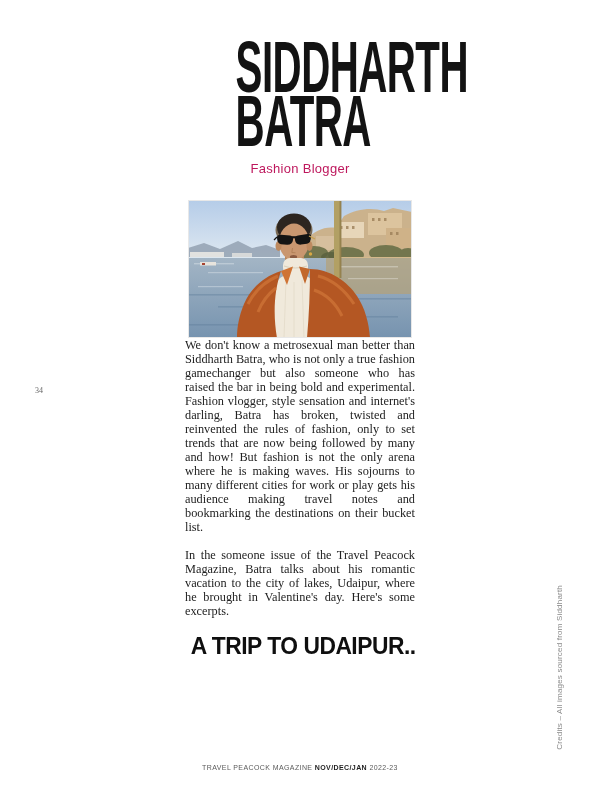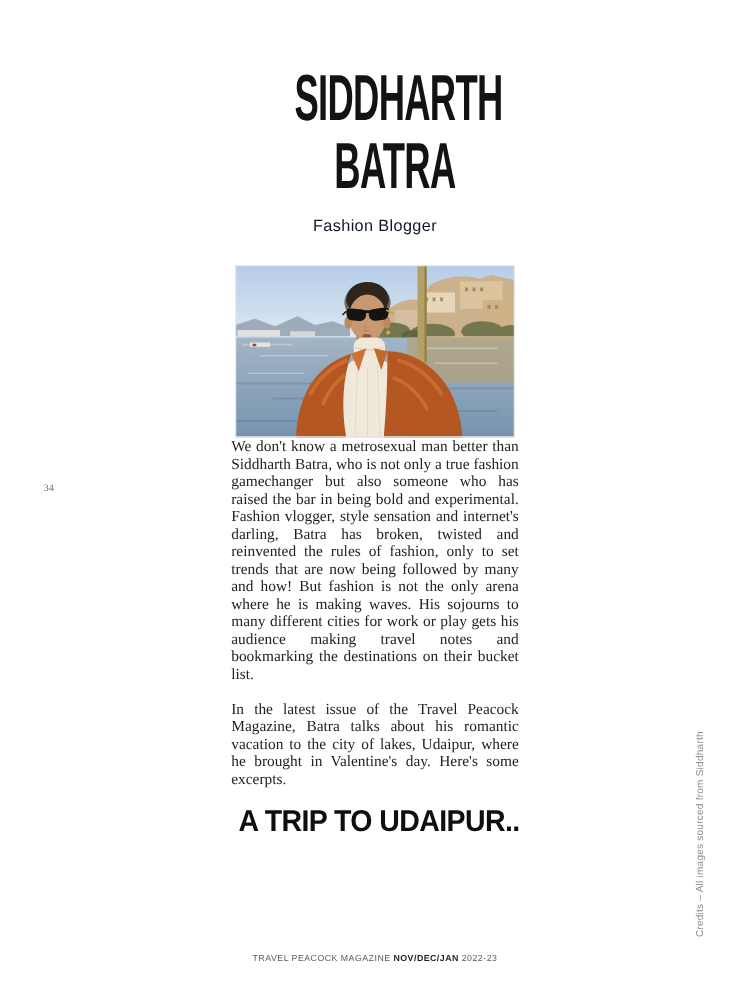--- a/index.html
+++ b/index.html
@@ -3,25 +3,25 @@
 <meta charset="utf-8">
 <style>
   html,body{margin:0;padding:0;background:#ffffff;}
   .page{position:relative;width:600px;height:800px;background:#ffffff;overflow:hidden;
         font-family:"Liberation Sans",sans-serif;}
 
   .page-number{position:absolute;left:35px;top:386px;font-size:8px;color:#666;font-family:Liberation Serif, serif;}
 
   .content{width:230px;margin:0 auto;text-align:center;}
 
-  .title{margin-top:52px;color:#131313;font-weight:bold;font-size:52px;line-height:54px;
+  .title{margin-top:40px;color:#131313;font-weight:bold;font-size:72px;line-height:54px;
          letter-spacing:-1px;text-align:right;}
   .title-line{display:block;white-space:nowrap;transform:scaleX(0.56);transform-origin:center;}
 
-  .subtitle{margin-top:13px;font-size:13px;color:#0f172a;letter-spacing:0.3px;}
+  .subtitle{margin-top:13px;font-size:13px;color:#be185d;letter-spacing:0.3px;}
 
   .photo{width:224px;height:138px;margin:24px auto 0;}
   .photo svg{display:block;}
 
   .body-text{text-align:justify;font-family:"Liberation Serif",serif;
              font-size:12.3px;line-height:14px;color:#222;}
   .body-text p{margin:0 0 14px 0;}
 
   .section-heading{margin-top:12px;white-space:nowrap;font-weight:bold;font-size:24px;
                    letter-spacing:-0.5px;color:#0f0f0f;transform:scaleX(0.95);transform-origin:center;}
@@ -157,21 +157,21 @@
           <path d="M93,71 L105,66.5 L99,85 Z" fill="#cf7334"></path>
           <path d="M122,69 L111,66.5 L117,84 Z" fill="#c2682c"></path>
         </g>
 
         <rect x="0.5" y="0.5" width="223" height="137" fill="none" stroke="#e8e8e8"></rect>
       </svg>
     </div>
 
     <div class="body-text">
       <p>We don't know a metrosexual man better than Siddharth Batra, who is not only a true fashion gamechanger but also someone who has raised the bar in being bold and experimental. Fashion vlogger, style sensation and internet's darling, Batra has broken, twisted and reinvented the rules of fashion, only to set trends that are now being followed by many and how! But fashion is not the only arena where he is making waves. His sojourns to many different cities for work or play gets his audience making travel notes and bookmarking the destinations on their bucket list.</p>
-      <p>In the latest issue of the Travel Peacock Magazine, Batra talks about his romantic vacation to the city of lakes, Udaipur, where he brought in Valentine's day. Here's some excerpts.</p>
+      <p>In the someone issue of the Travel Peacock Magazine, Batra talks about his romantic vacation to the city of lakes, Udaipur, where he brought in Valentine's day. Here's some excerpts.</p>
     </div>
 
     <div class="section-heading">A TRIP TO UDAIPUR..</div>
 
   </div>
 
   <div class="footer">
     <span>TRAVEL PEACOCK MAGAZINE</span>
     <b>NOV/DEC/JAN</b>
     <span>2022-23</span>

